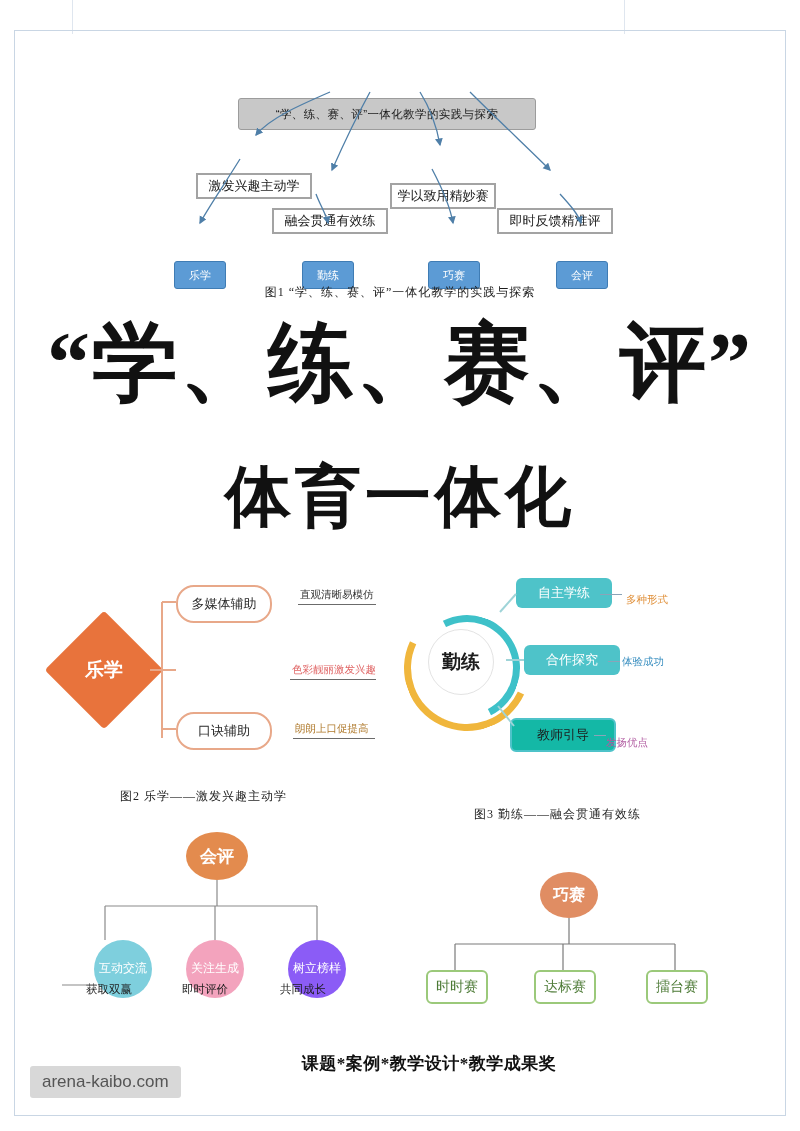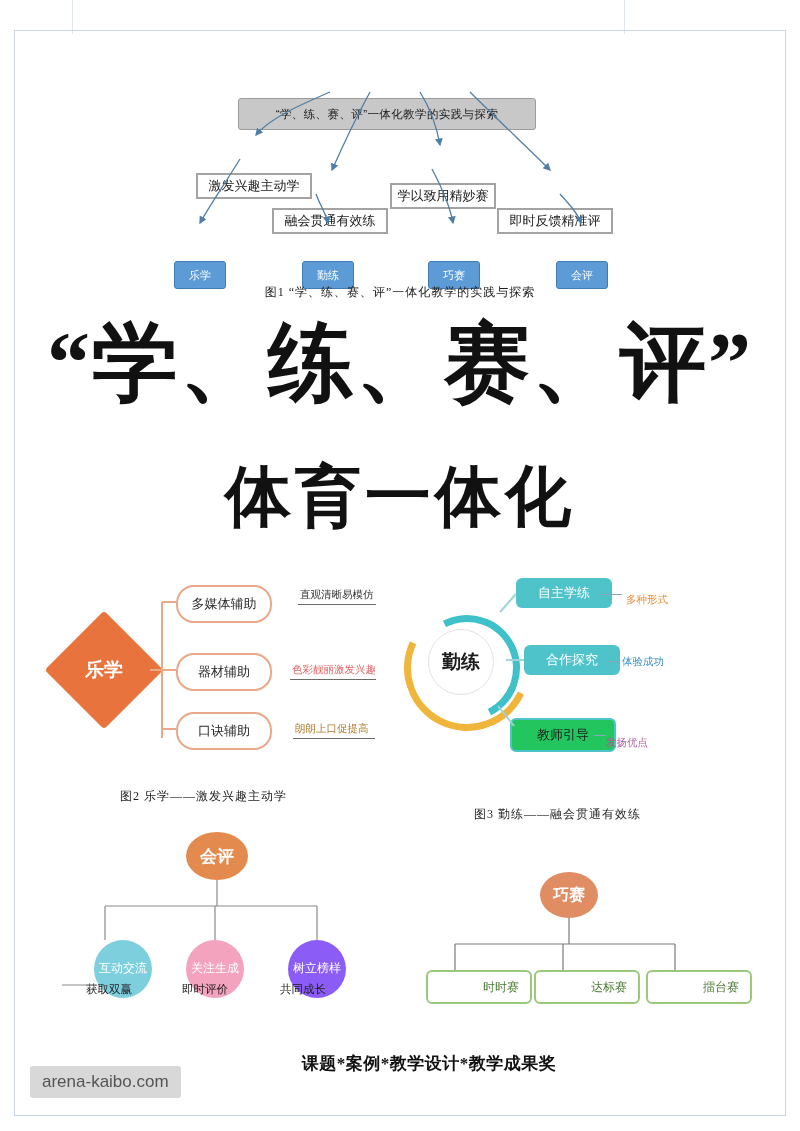--- a/index.html
+++ b/index.html
@@ -233,21 +233,21 @@
     border-radius: 6px;
     background: #4ec3c9;
     color: #ffffff;
     font-size: 13px;
     display: flex; align-items: center; justify-content: center;
     font-family: "Liberation Serif", serif;
     padding: 0 10px;
   }
   .t1 { left: 516px; top: 578px; width: 76px; }
   .t2 { left: 524px; top: 645px; width: 76px; }
-  .t3 { left: 510px; top: 718px; width: 82px; background: #22c55e; color: #1d1d1d; border: 2px solid #4ec3c9; }
+  .t3 { left: 510px; top: 718px; width: 82px; background: #14b8a6; color: #1d1d1d; border: 2px solid #4ec3c9; }
   .tnote {
     position: absolute;
     font-size: 10.5px;
     font-family: "Liberation Serif", serif;
     white-space: nowrap;
   }
   .tn1 { left: 626px; top: 593px; color: #e0903a; }
   .tn2 { left: 622px; top: 655px; color: #3a8fc0; }
   .tn3 { left: 606px; top: 736px; color: #b05aa0; }
   .tline { position: absolute; height: 1px; background: #8aa4b8; }
@@ -319,24 +319,23 @@
     font-family: "Liberation Serif", serif;
   }
   .rbox {
     position: absolute;
     top: 970px;
     width: 58px; height: 30px;
     border: 2px solid #9bc97a;
     border-radius: 6px;
     background: #ffffff;
     color: #4c7a35;
-    font-size: 12px;
+    font-size: 14px;
     display: flex; align-items: center; justify-content: center;
     font-family: Liberation Sans, sans-serif;
-    padding-left: 44px;
   }
   .r1 { left: 426px; }
   .r2 { left: 534px; }
   .r3 { left: 646px; }
 
   .footer-text {
     position: absolute;
     left: 0; top: 1052px;
     width: 800px;
     text-align: center;
@@ -388,21 +387,20 @@
   </div>
   <div class="f1-caption">图1 “学、练、赛、评”一体化教学的实践与探索</div>
 
   <div class="big-title">“学、练、赛、评”</div>
   <div class="sub-title">体育一体化</div>
 
   <div class="fig2"></div>
   <div class="diamond"></div>
   <div class="diamond-label">乐学</div>
   <div class="pill p1">多媒体辅助</div>
-  <div class="pill p2">器材辅助</div>
   <div class="pill p3">口诀辅助</div>
   <div class="note n1">直观清晰易模仿</div>
   <div class="note n2">色彩靓丽激发兴趣</div>
   <div class="note n3">朗朗上口促提高</div>
   <div class="uline u1"></div>
   <div class="uline u2"></div>
   <div class="uline u3"></div>
   <div class="fig2-caption">图2 乐学——激发兴趣主动学</div>
 
   <div class="fig3"></div>

